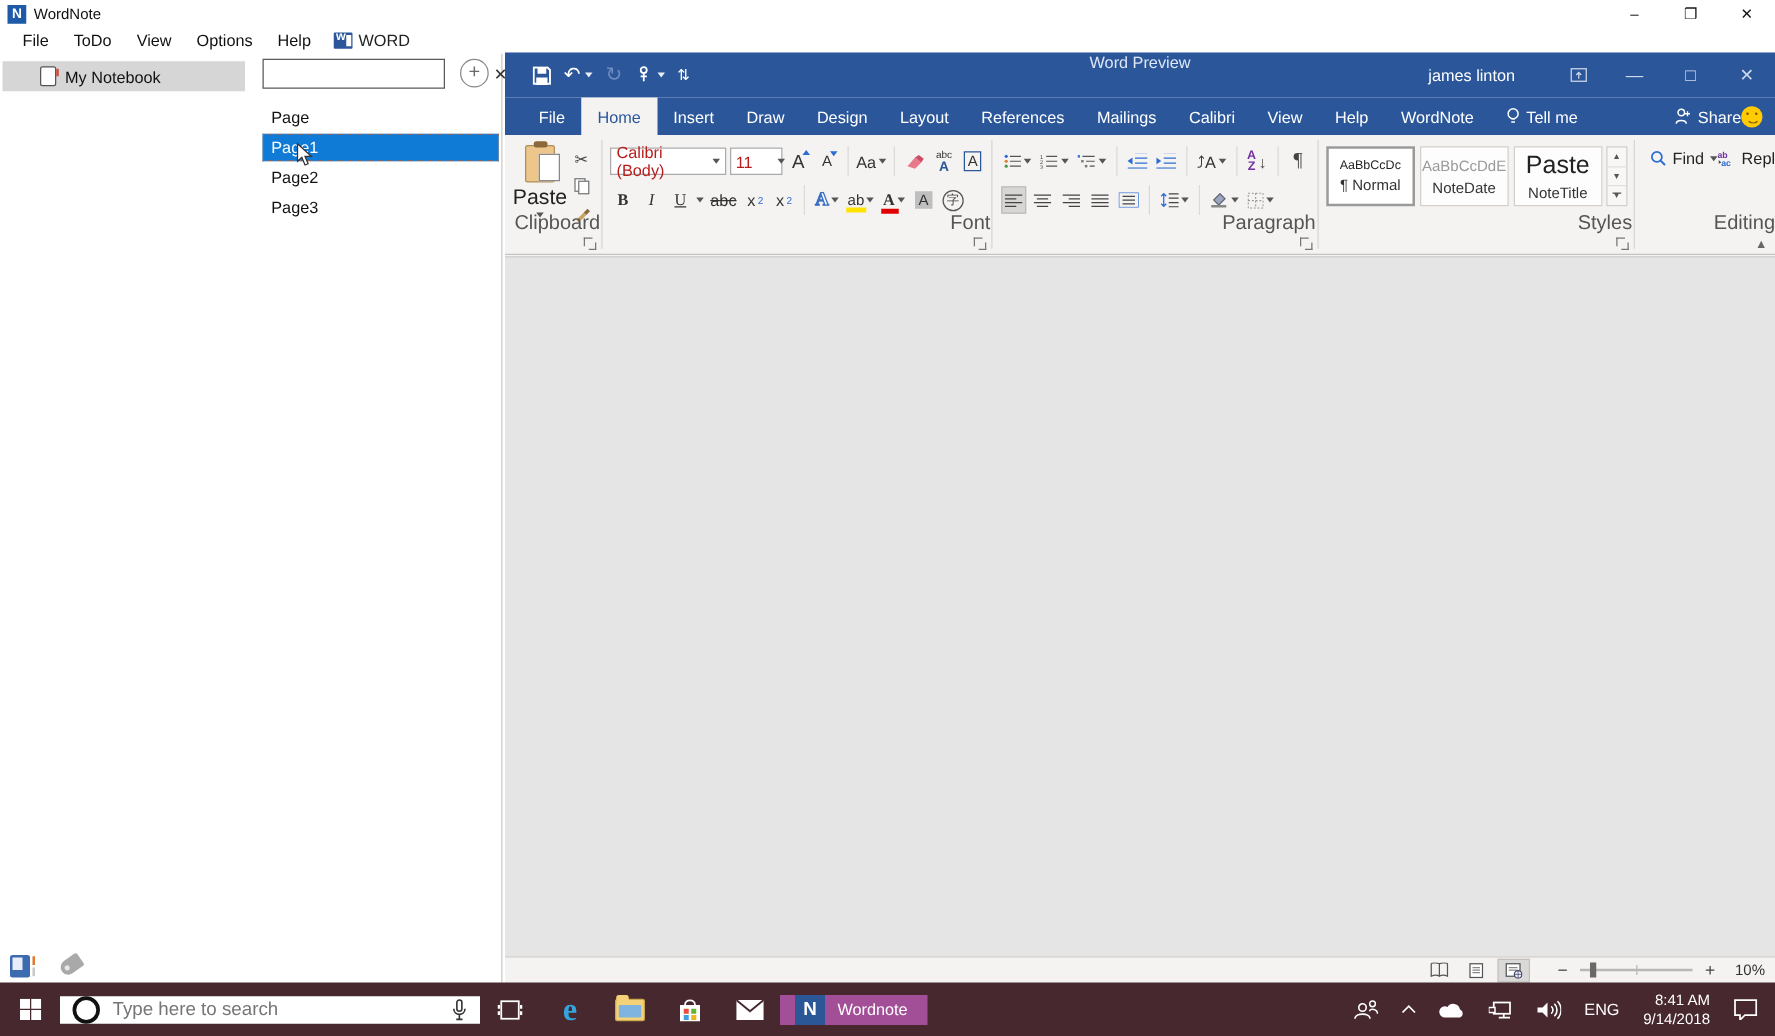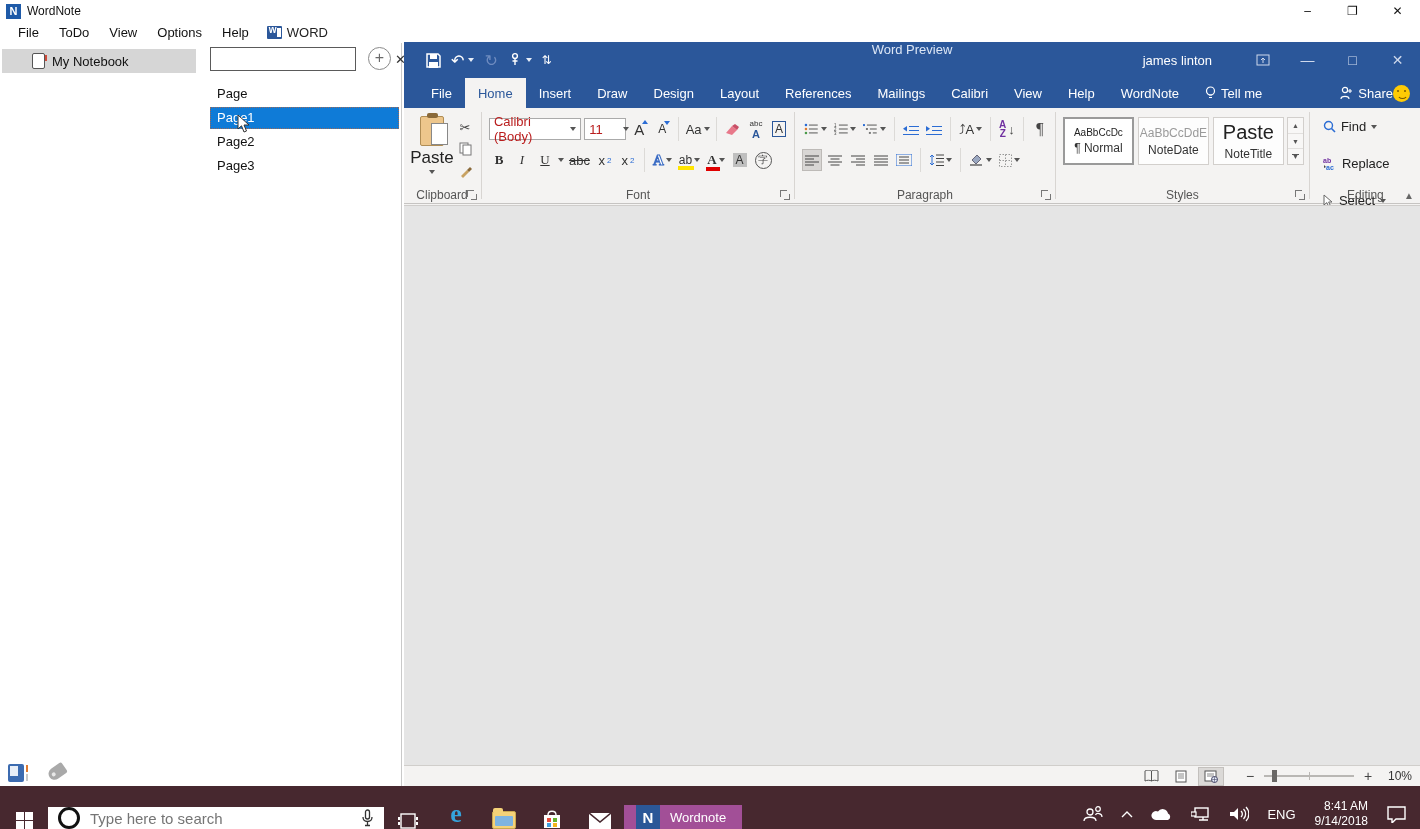--- a/index.html
+++ b/index.html
@@ -54,21 +54,21 @@
   .w-tab.active { background:#f4f3f2; color:#2b579a; }
   .w-tabs-right { margin-left:auto; display:flex; align-items:center; padding-right:10px; }
   .tellme, .share { display:flex; align-items:center; gap:5px; font-size:13px; color:#fff; }
   .smiley { width:17px; height:17px; border-radius:50%; background:#ffcb05; position:relative; }
   .smiley::before { content:""; position:absolute; left:4px; top:5px; width:2px; height:2px; border-radius:50%; background:#7a5800; box-shadow:7px 0 0 #7a5800; }
   .smiley::after { content:""; position:absolute; left:4px; top:7px; width:9px; height:6px; border:1.5px solid #7a5800; border-top:none; border-left-color:transparent; border-right-color:transparent; border-radius:0 0 9px 9px; }
 
   
   .ribbon { position:absolute; left:0; top:66px; width:100%; height:96px; background:#f4f3f2; border-bottom:1px solid #c6c4c2; display:flex; }
   .rgroup { position:relative; height:100%; padding:4px 4px 16px 6px; }
-  .rgroup-label { position:absolute; bottom:1px; left:0; right:0; text-align:center; font-size:12px; color:#555; }
+  .rgroup-label { position:absolute; bottom:15px; left:0; right:0; text-align:right; font-size:16px; color:#555; }
   .dlg { position:absolute; bottom:3px; right:3px; width:10px; height:10px; }
   .dlg::before { content:""; position:absolute; left:0; top:0; width:6px; height:6px; border-left:1px solid #777; border-top:1px solid #777; }
   .dlg::after { content:""; position:absolute; right:0; bottom:0; width:5px; height:5px; border-right:1px solid #777; border-bottom:1px solid #777; }
   .vdiv { width:1px; background:#d8d5d2; margin:4px 1px 4px 1px; }
   .vdiv-sm { width:1px; background:#dcdad7; height:24px; margin:0 3px; align-self:center; }
 
   .paste-btn { width:44px; height:72px; display:flex; flex-direction:column; align-items:center; justify-content:flex-start; gap:2px; padding-top:4px; }
   .clip-icon { width:24px; height:30px; background:#edc68c; border:1px solid #b08d55; border-radius:2px; position:relative; }
   .clip-icon::before { content:""; position:absolute; left:6px; top:-4px; width:11px; height:5px; background:#8a6a3a; border-radius:2px; }
   .clip-icon::after { content:""; position:absolute; right:-5px; top:6px; width:15px; height:20px; background:#fff; border:1px solid #888; }
@@ -107,38 +107,38 @@
   .styles-row { display:flex; gap:4px; padding-top:5px; }
   .style-card { width:71px; height:48px; background:#fdfdfd; border:1px solid #d2cfcc; display:flex; flex-direction:column; align-items:center; justify-content:center; gap:3px; overflow:hidden; }
   .style-card.selected { border:2px solid #9a9a9a; background:#fff; }
   .st-preview { font-size:10px; color:#222; white-space:nowrap; }
   .st-preview.dim { color:#9a9a9a; font-size:12px; }
   .st-preview.big { font-size:20px; }
   .st-name { font-size:12px; color:#333; white-space:nowrap; }
   .styles-scroll { width:17px; display:flex; flex-direction:column; margin-left:3px; margin-top:5px; height:48px; border:1px solid #d2cfcc; background:#f8f7f6; }
   .ss-btn { flex:1; display:flex; align-items:center; justify-content:center; font-size:7px; color:#555; border-bottom:1px solid #e2e0de; }
 
-  .edit-col { display:flex; flex-direction:column; gap:22px; padding-top:7px; padding-left:6px; }
+  .edit-col { display:flex; flex-direction:row; gap:0; padding-top:7px; padding-left:6px; }
   .edit-item { display:flex; align-items:center; gap:5px; font-size:13px; color:#222; }
   .ribbon-collapse { position:absolute; right:6px; bottom:2px; font-size:10px; color:#666; }
 
   
   .doc-area { position:absolute; left:0; top:163px; width:100%; height:560px; background:#e5e5e5; border-top:1px solid #cfcdcb; }
   .w-status { position:absolute; left:0; bottom:0; width:100%; height:21px; background:#f4f3f2; border-top:1px solid #d0cecb; display:flex; align-items:center; justify-content:flex-end; padding-right:8px; gap:4px; }
   .view-btn { width:26px; height:19px; display:flex; align-items:center; justify-content:center; }
   .view-btn.active { background:#dbd9d7; border:1px solid #c3c0bd; }
   .zoom-wrap { display:flex; align-items:center; gap:8px; margin-left:16px; }
   .zoom-minus, .zoom-plus { font-size:14px; color:#444; width:12px; text-align:center; }
   .zoom-track { position:relative; width:90px; height:2px; background:#b9b7b4; }
   .zoom-tick { position:absolute; left:50%; top:-3px; width:1px; height:8px; background:#b9b7b4; }
   .zoom-thumb { position:absolute; left:8px; top:-5px; width:5px; height:12px; background:#6a6866; }
   .zoom-pct { font-size:12px; color:#333; width:30px; text-align:right; }
 
   
-  .taskbar { position:absolute; left:0; top:786px; width:1420px; height:43px; background:#47282f; display:flex; align-items:flex-end; color:#fff; }
+  .taskbar { position:absolute; left:0; top:786px; width:1420px; height:43px; background:#47282f; display:flex; align-items:center; color:#fff; }
   .tb-start { width:48px; display:flex; align-items:center; justify-content:center; }
   .tb-search { width:336px; background:#fff; display:flex; align-items:center; gap:10px; padding:0 10px; }
   .cortana-ring { width:22px; height:22px; border:3px solid #111; border-radius:50%; flex:none; }
   .tb-search input { flex:1; border:none; outline:none; font-size:15px; color:#333; background:transparent; font-family:"Liberation Sans", sans-serif; }
   .tb-icon { width:48px; display:flex; align-items:center; justify-content:center; font-size:20px; }
   .tb-app-active { display:flex; align-items:center; gap:10px; padding:0 16px 0 12px; background:#a24f97; }
   .tb-app-active .napp { width:24px; height:24px; background:#2b5797; color:#fff; display:flex; align-items:center; justify-content:center; font-weight:bold; font-size:15px; }
   .tb-app-label { font-size:13px; color:#fff; }
   .tb-tray { margin-left:auto; display:flex; align-items:center; }
   .tray-item { padding:0 9px; display:flex; align-items:center; justify-content:center; height:100%; }

